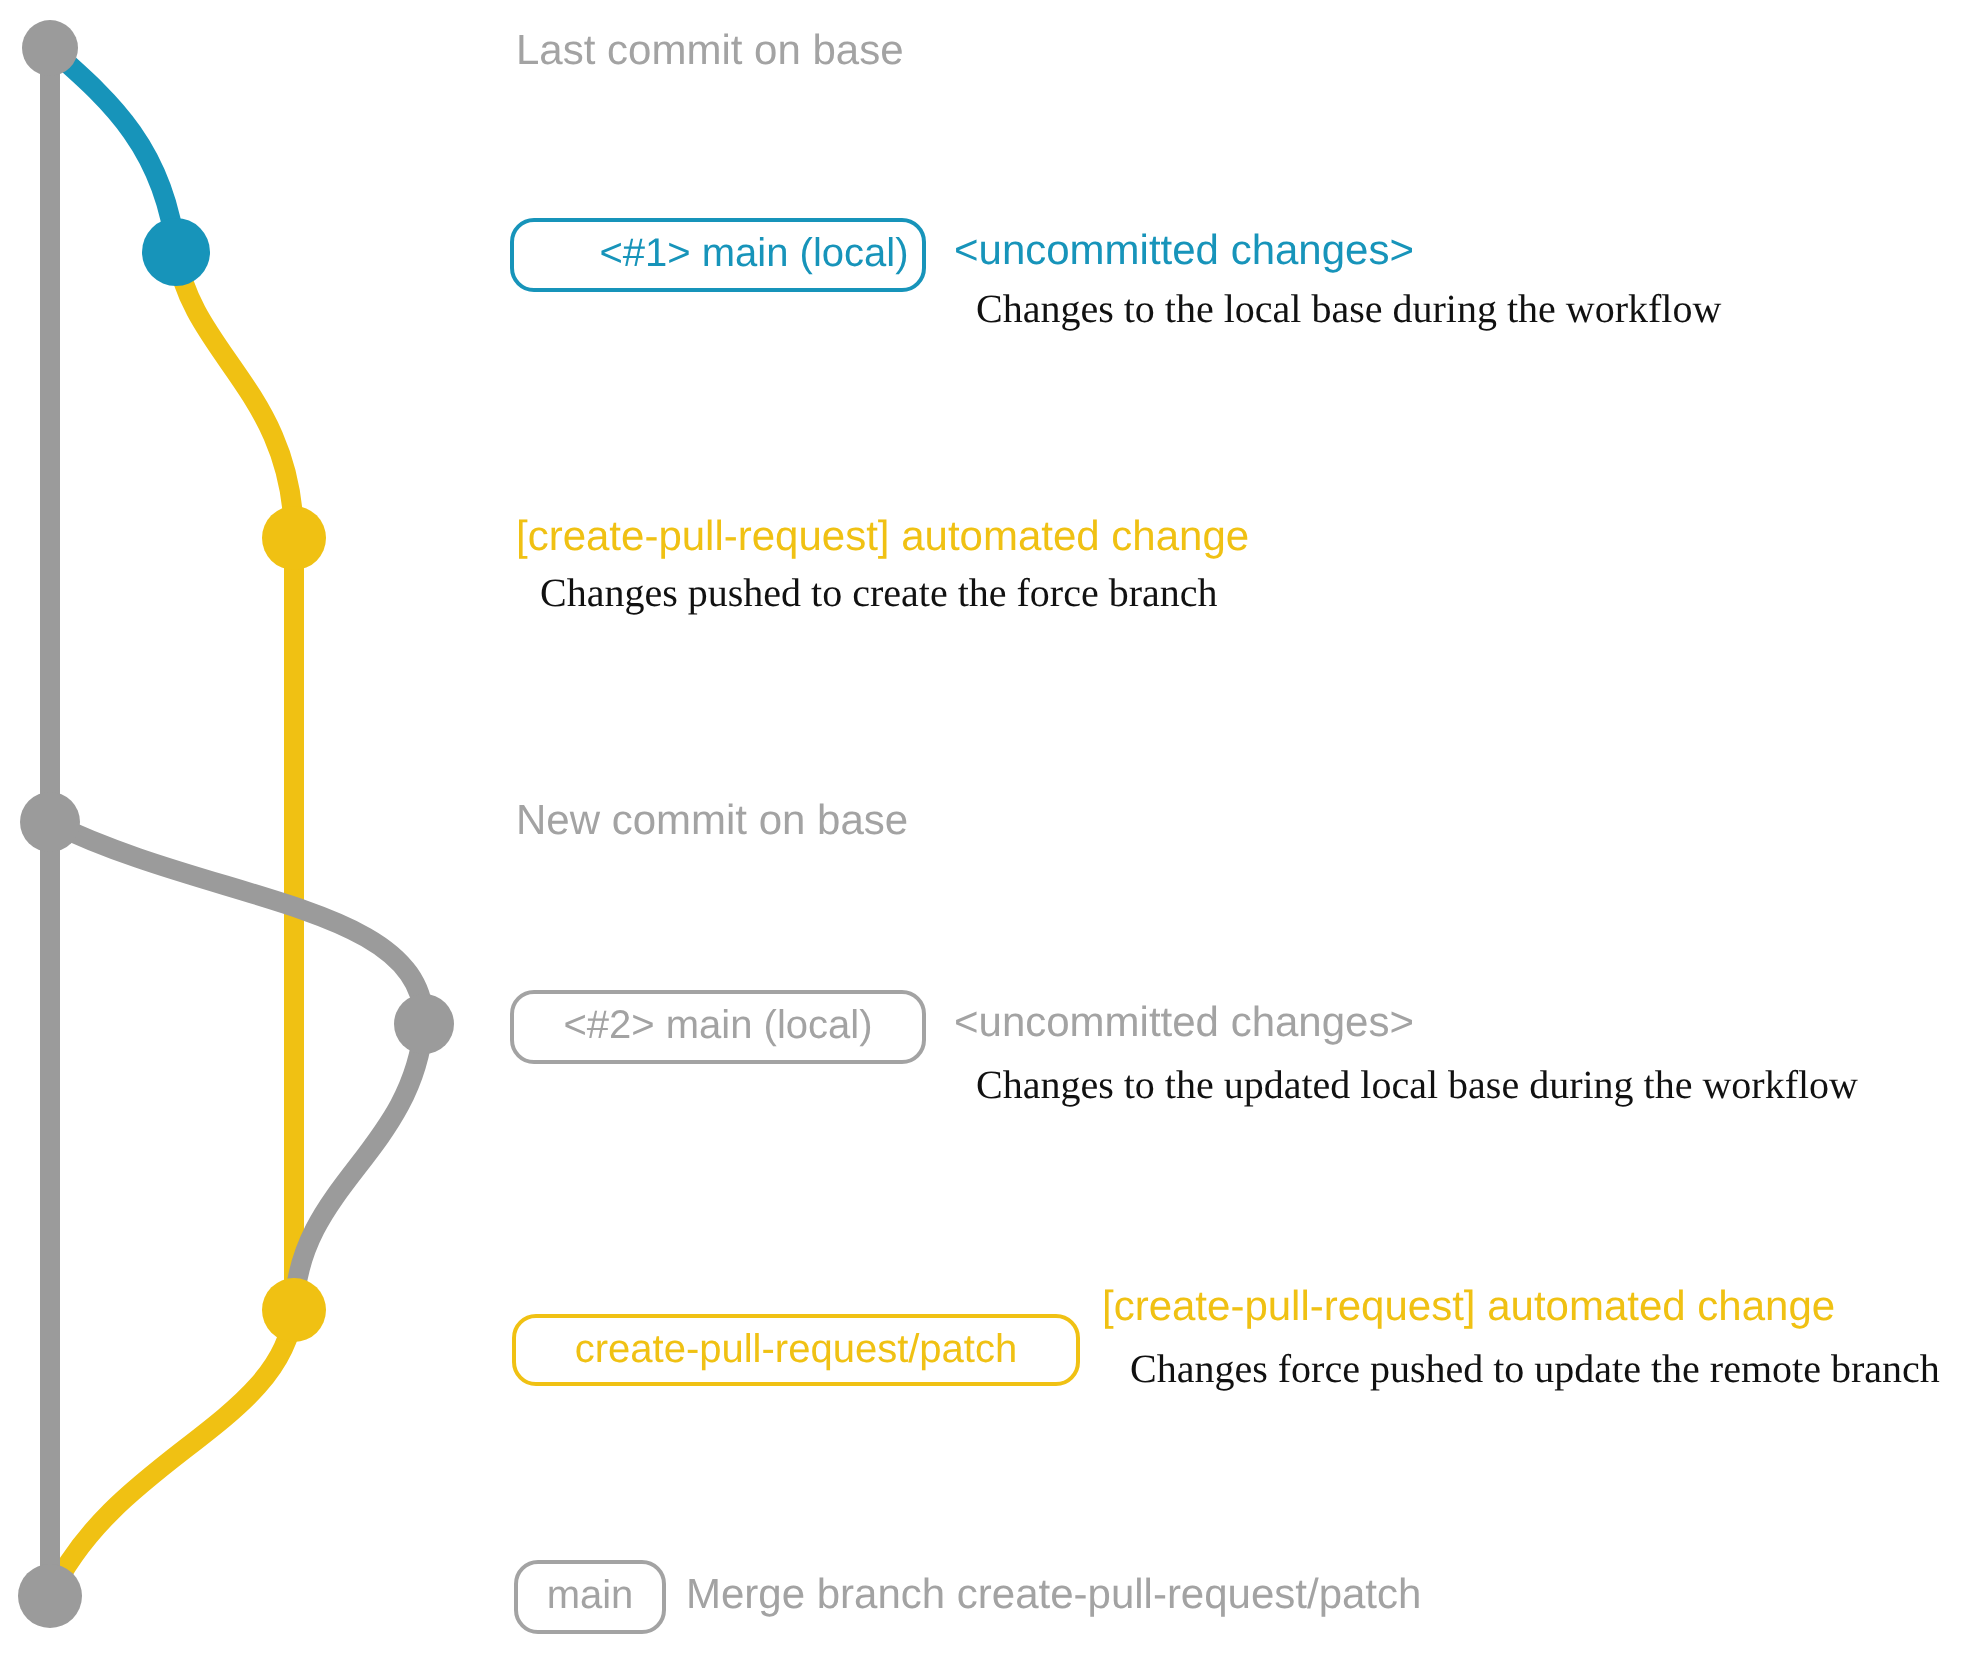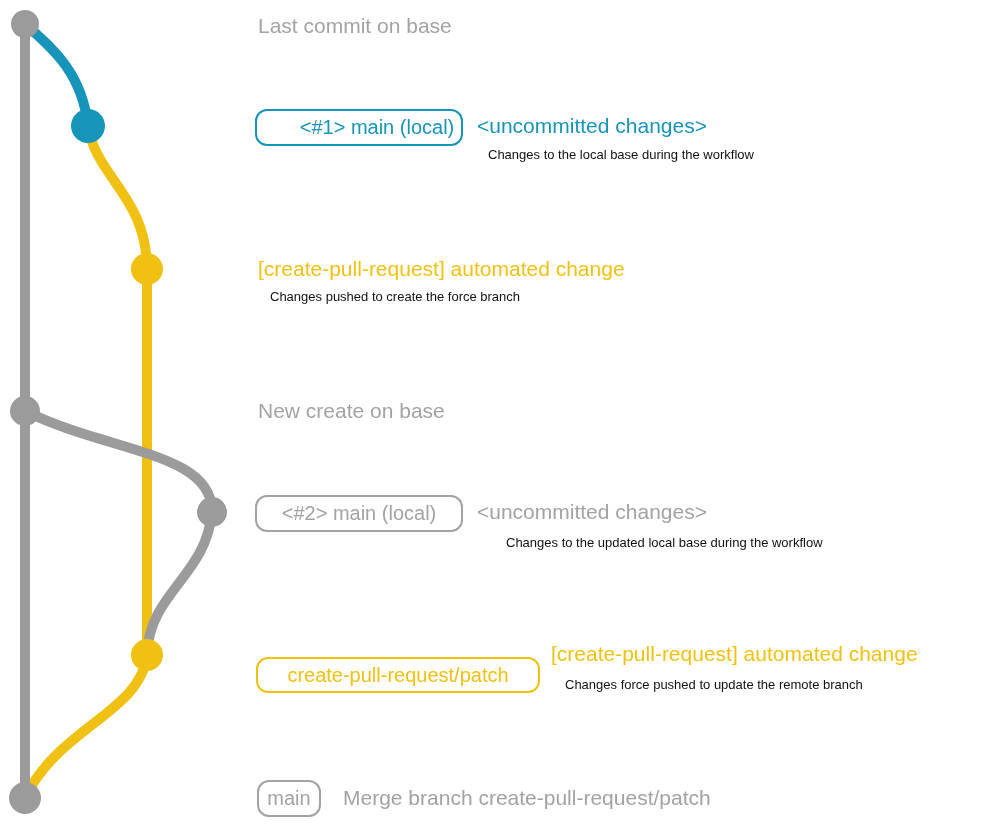--- a/index.html
+++ b/index.html
@@ -50,22 +50,22 @@
     font-size: 20px;
     white-space: nowrap;
     background: var(--background);
   }
   .pill.blue { color: var(--blue); border-color: var(--blue); }
   .pill.gray { color: var(--text-gray); border-color: var(--text-gray); }
   .pill.yellow { color: var(--yellow); border-color: var(--yellow); }
 
   .desc {
     position: absolute;
-    font-family: Liberation Sans, sans-serif;
-    font-size: 13px;
+    font-family: Liberation Serif, serif;
+    font-size: 20px;
     line-height: 24px;
     color: var(--desc-black);
     white-space: nowrap;
   }
 </style>
 </head>
 <body>
 
 <div class="stage">
 
@@ -94,32 +94,32 @@
 
   <div class="pill blue" style="left:255px; top:109px; width:208px; height:37px;padding-left:36px;">
     <span>&lt;#1&gt; main (local)</span>
   </div>
   <div class="label blue" style="left:477px; top:113px;">&lt;uncommitted changes&gt;</div>
   <div class="desc" style="left:488px; top:143px;">Changes to the local base during the workflow</div>
 
   <div class="label yellow" style="left:258px; top:256px;">[create-pull-request] automated change</div>
   <div class="desc" style="left:270px; top:285px;">Changes pushed to create the force branch</div>
 
-  <div class="label gray" style="left:258px; top:398px;">New create on base</div>
+  <div class="label gray" style="left:258px; top:398px;">New commit on base</div>
 
   <div class="pill gray" style="left:255px; top:495px; width:208px; height:37px;">
     <span>&lt;#2&gt; main (local)</span>
   </div>
   <div class="label gray" style="left:477px; top:499px;">&lt;uncommitted changes&gt;</div>
-  <div class="desc" style="left:488px; top:531px;margin-left:18px;">Changes to the updated local base during the workflow</div>
+  <div class="desc" style="left:488px; top:531px;">Changes to the updated local base during the workflow</div>
 
   <div class="pill yellow" style="left:256px; top:637px; width:284px; height:36px;margin-top:20px;">
     <span>create-pull-request/patch</span>
   </div>
   <div class="label yellow" style="left:551px; top:641px;">[create-pull-request] automated change</div>
   <div class="desc" style="left:565px; top:673px;">Changes force pushed to update the remote branch</div>
 
-  <div class="pill gray" style="left:257px; top:780px; width:64px; height:37px;">
+  <div class="pill gray" style="left:257px; top:780px; width:76px; height:37px;">
     <span>main</span>
   </div>
   <div class="label gray" style="left:343px; top:785px;">Merge branch create-pull-request/patch</div>
 
 </div>
 
 </body></html>

